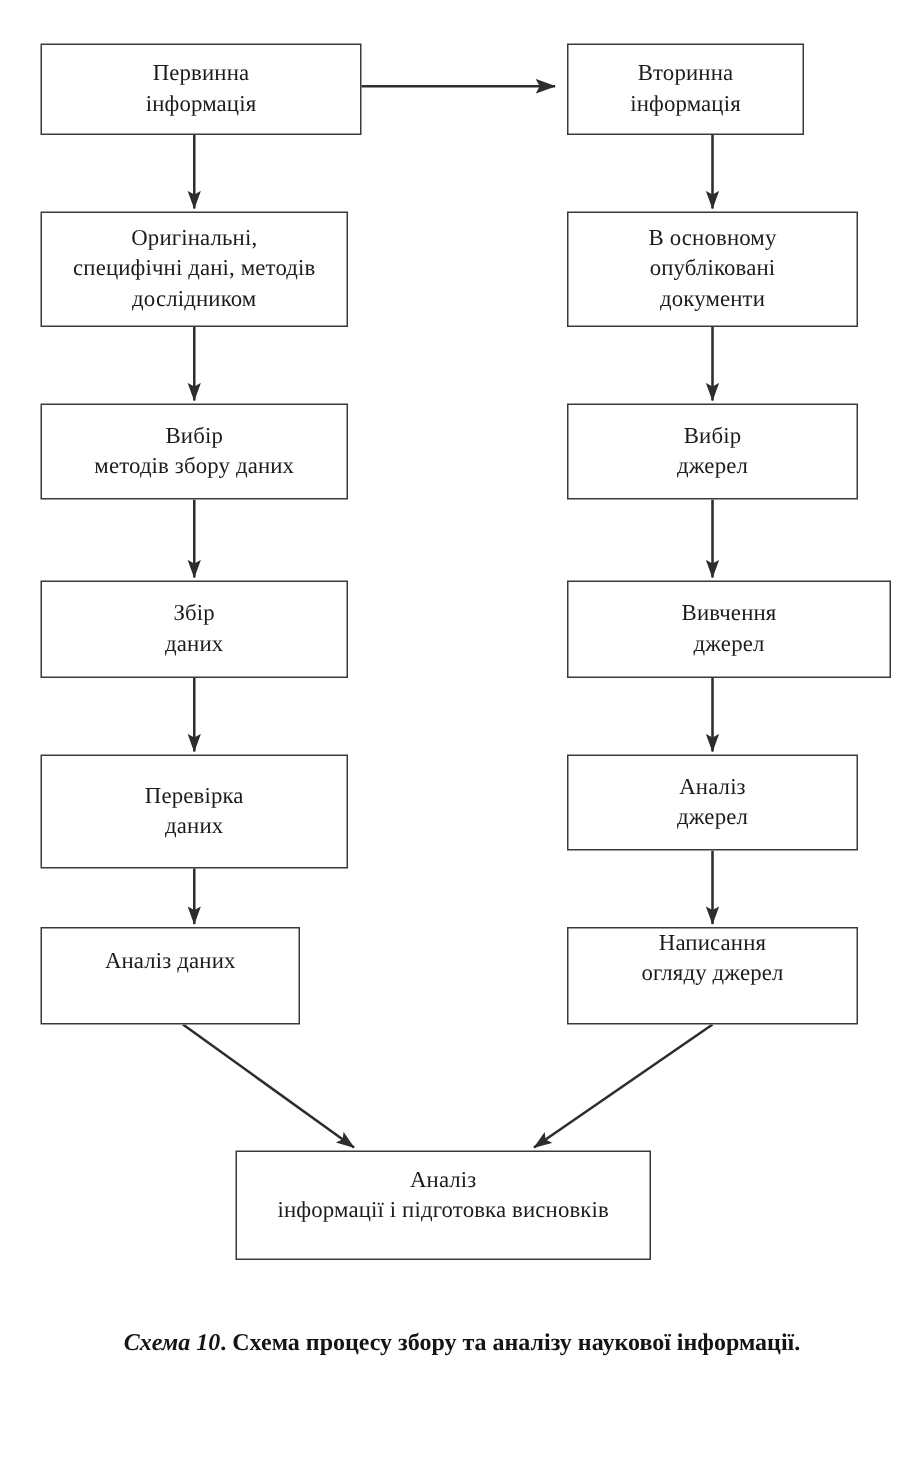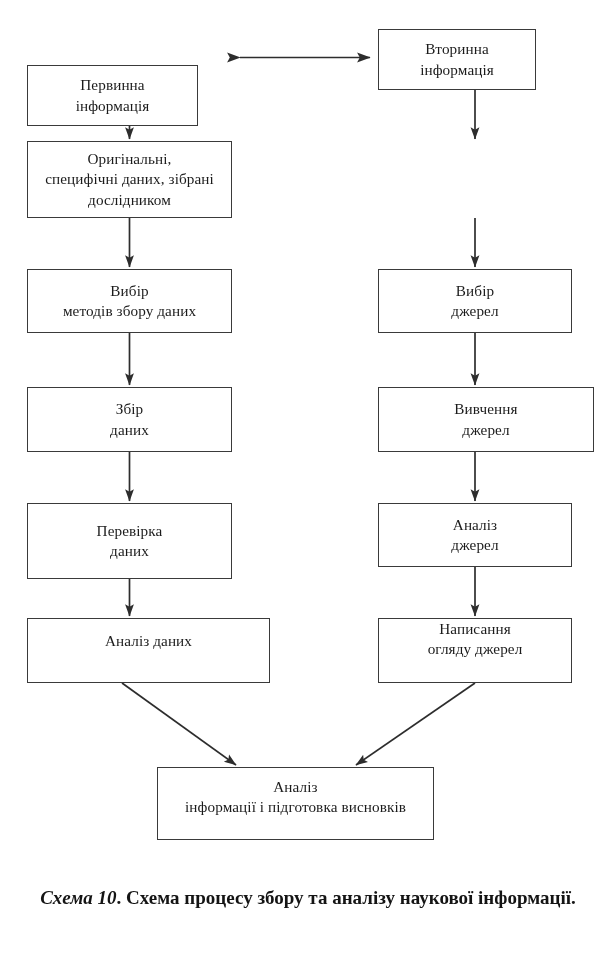--- a/index.html
+++ b/index.html
@@ -54,21 +54,21 @@
     z-index: 1;
     pointer-events: none;
   }
 
   #caption {
     position: absolute;
     left: 40px;
     top: 884px;
     width: 536px;
     text-align: center;
-    font-size: 19px;
+    font-size: 16px;
     line-height: 1.45;
     font-weight: bold;
     color: #141414;
   }
   #caption .caption-num {
     font-style: italic;
     font-weight: bold;
   }
   #caption .caption-rest {
     font-style: normal;
@@ -127,48 +127,53 @@
     </g>
 
     <g>
       <line x1="122" y1="683" x2="236" y2="765" stroke="#2d2d2d" stroke-width="1.7" marker-end="url(#ahs)"></line>
     </g>
     <g>
       <line x1="475" y1="683" x2="356" y2="765" stroke="#2d2d2d" stroke-width="1.7" marker-end="url(#ahs)"></line>
     </g>
   </svg>
 
-  <div class="node-box" style="left:27px;  top:29px;  width:171px; height:61px;margin-top:36px;">
+  <div class="node-box" style="left:27px;  top:29px;  width:214px; height:61px;">
     <span class="node-label">Первинна
 інформація</span>
   </div>
   <div class="node-box" style="left:27px;  top:141px; width:205px; height:77px;">
     <span class="node-label">Оригінальні,
-специфічні даних, зібрані
+специфічні дані, методів
 дослідником</span>
   </div>
   <div class="node-box" style="left:27px;  top:269px; width:205px; height:64px;">
     <span class="node-label">Вибір
 методів збору даних</span>
   </div>
   <div class="node-box" style="left:27px;  top:387px; width:205px; height:65px;">
     <span class="node-label">Збір
 даних</span>
   </div>
   <div class="node-box" style="left:27px;  top:503px; width:205px; height:76px;">
     <span class="node-label">Перевірка
 даних</span>
   </div>
-  <div class="node-box" style="left:27px;  top:618px; width:243px; height:65px; align-items:flex-start; padding-top:12px;">
+  <div class="node-box" style="left:27px;  top:618px; width:173px; height:65px; align-items:flex-start; padding-top:12px;">
     <span class="node-label">Аналіз даних</span>
   </div>
 
   <div class="node-box" style="left:378px; top:29px;  width:158px; height:61px;">
     <span class="node-label">Вторинна
 інформація</span>
+  </div>
+  <div class="node-box" style="left:378px; top:141px; width:194px; height:77px;">
+    <span class="node-label">В основному
+опубліковані
+документи</span>
   </div>
   <div class="node-box" style="left:378px; top:269px; width:194px; height:64px;">
     <span class="node-label">Вибір
 джерел</span>
   </div>
   <div class="node-box" style="left:378px; top:387px; width:216px; height:65px;">
     <span class="node-label">Вивчення
 джерел</span>
   </div>
   <div class="node-box" style="left:378px; top:503px; width:194px; height:64px;">

